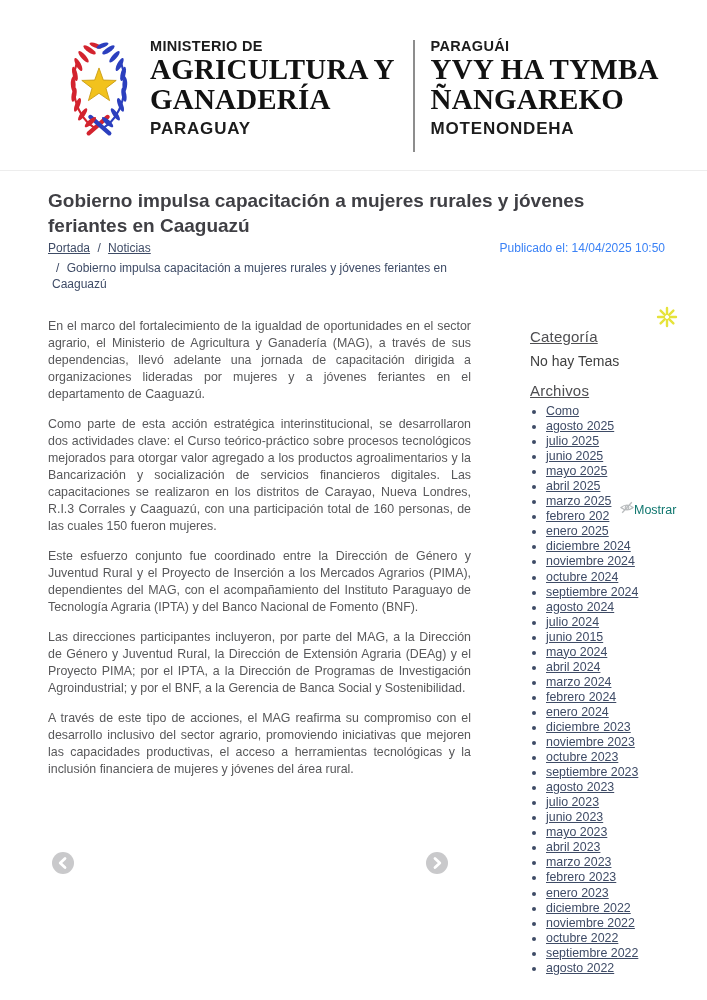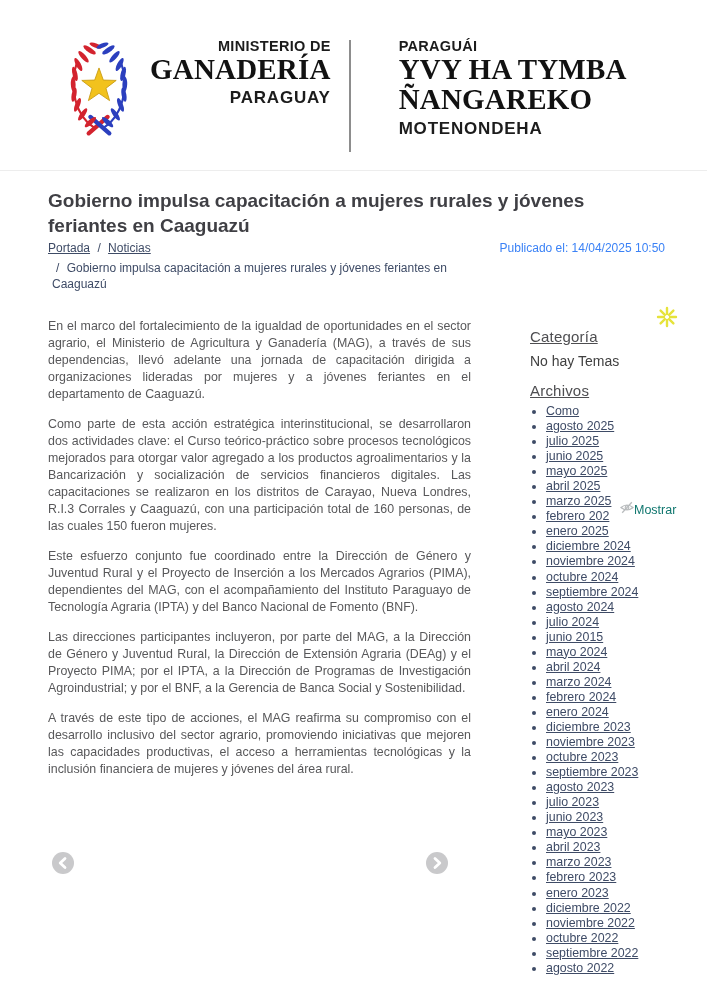--- a/index.html
+++ b/index.html
@@ -4,22 +4,22 @@
 <style>
   * { box-sizing: border-box; margin: 0; padding: 0; }
   html,body { background:#fff; }
   body {
     width:707px; height:1000px; position:relative; overflow:hidden;
     font-family:"Liberation Sans", sans-serif; color:#58585a;
   }
   
   .site-header { position:absolute; left:56px; top:34px; display:flex; align-items:flex-start; }
   .emblem { width:86px; height:104px; flex:0 0 auto; }
-  .h-block { display:flex; flex-direction:column;margin-left:32px; }
-  .h-left { margin-left:8px; margin-top:4px;align-items:flex-end; }
+  .h-block { display:flex; flex-direction:column; }
+  .h-left { margin-left:8px; margin-top:4px; }
   .h-top { font-size:14.5px; font-weight:700; color:#1c1c1c; letter-spacing:.3px; }
   .h-serif { font-family:"Liberation Serif", serif; font-size:29px; font-weight:700; color:#121212; line-height:1.05; letter-spacing:.2px; }
   .h-bottom { font-size:17px; font-weight:700; color:#1c1c1c; letter-spacing:.8px; margin-top:4px; }
   .h-divider { width:2px; height:112px; background:#8d8d8d; margin:6px 16px 0 18px; }
   .h-right { margin-top:4px; }
   .header-rule { position:absolute; left:0; top:170px; width:707px; height:1px; background:#ededed; }
 
   
   .page-title { position:absolute; left:48px; top:188px; width:580px;
     font-size:19px; font-weight:700; color:#3f3f44; line-height:1.33; }
@@ -90,20 +90,21 @@
         <ellipse rx="8.5" ry="2.8" transform="translate(61,18) rotate(146)"></ellipse>
         <ellipse rx="7.5" ry="2.5" transform="translate(54,13) rotate(158)"></ellipse>
       </g>
 
       <polygon points="50,39 55,53.1 70,53.5 58.1,62.6 62.3,77 50,68.5 37.7,77 41.9,62.6 30,53.5 45,53.1" fill="#f2c21d" stroke="#c79a10" stroke-width="1"></polygon>
     </svg>
   </span>
 
   <div class="h-block h-left">
     <div class="h-top">MINISTERIO DE</div>
+    <div class="h-serif">AGRICULTURA Y</div>
     <div class="h-serif">GANADERÍA</div>
     <div class="h-bottom">PARAGUAY</div>
   </div>
 
   <div class="h-divider"></div>
 
   <div class="h-block h-right">
     <div class="h-top">PARAGUÁI</div>
     <div class="h-serif">YVY HA TYMBA</div>
     <div class="h-serif">ÑANGAREKO</div>

